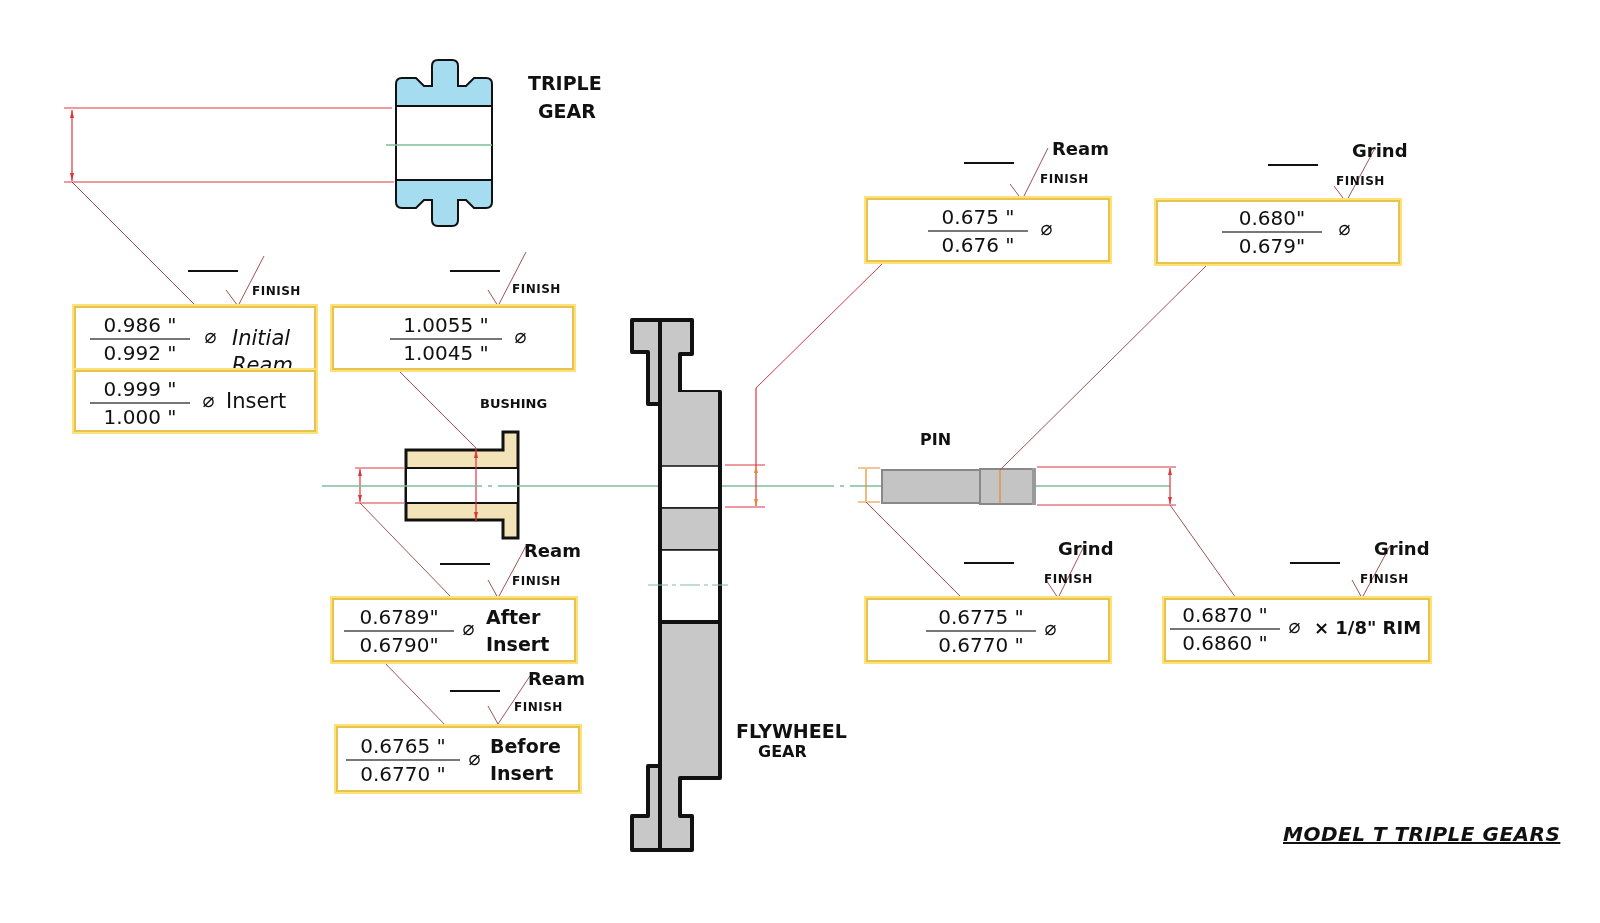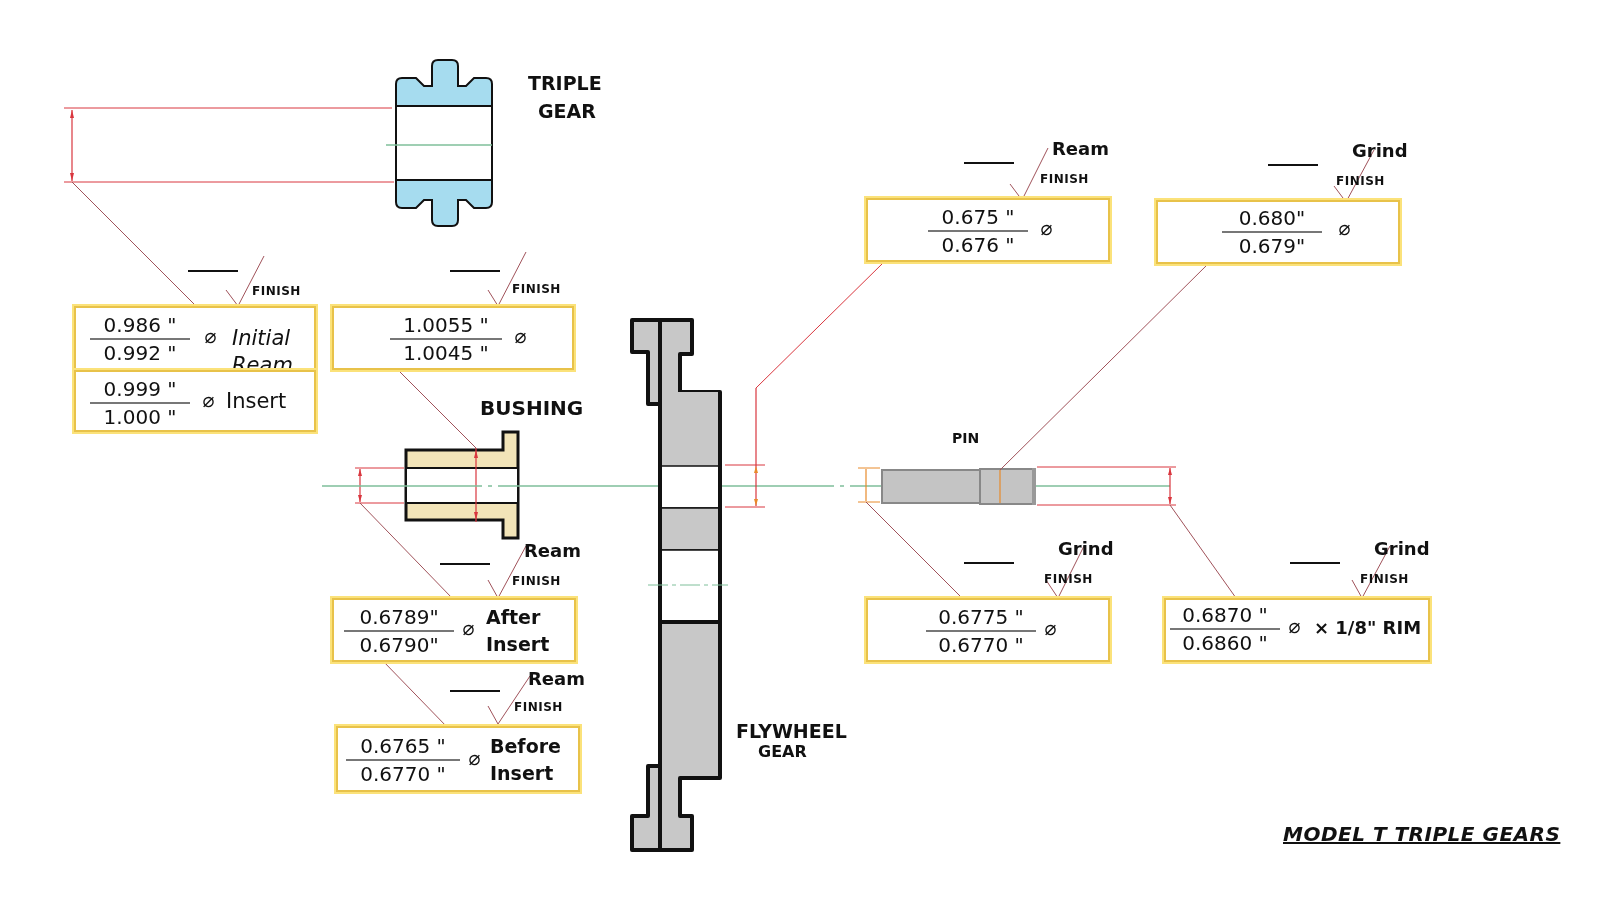--- a/index.html
+++ b/index.html
@@ -96,26 +96,26 @@
     <path d="M1334,186 L1346,202 L1374,150"></path>
     <path d="M1046,580 L1058,598 L1084,546"></path>
     <path d="M1352,580 L1362,598 L1390,546"></path>
   </g>
 </svg>
 
 <div class="lbl title-lbl" style="left:528px;top:56px;margin-top:13px;">
   <div>TRIPLE</div>
   <div style="padding-left:10px;">GEAR</div>
 </div>
-<div class="lbl" style="left:480px;top:396px;font-size:20px;">BUSHING</div>
+<div class="lbl" style="left:480px;top:396px;font-size:13px;">BUSHING</div>
 <div class="lbl" style="left:736px;top:720px;font-size:19px;">
   <div>FLYWHEEL</div>
   <div style="font-size:16px;padding-left:22px;">GEAR</div>
 </div>
-<div class="lbl" style="left:920px;top:430px;font-size:14px;margin-left:32px;">PIN</div>
+<div class="lbl" style="left:920px;top:430px;font-size:16px;">PIN</div>
 
 <div class="bar" style="left:188px;top:270px;"></div>
 <div class="finish" style="left:252px;top:284px;">FINISH</div>
 
 <div class="bar" style="left:450px;top:270px;"></div>
 <div class="finish" style="left:512px;top:282px;">FINISH</div>
 
 <div class="bar" style="left:440px;top:563px;"></div>
 <div class="process" style="left:524px;top:540px;">Ream</div>
 <div class="finish" style="left:512px;top:574px;">FINISH</div>

